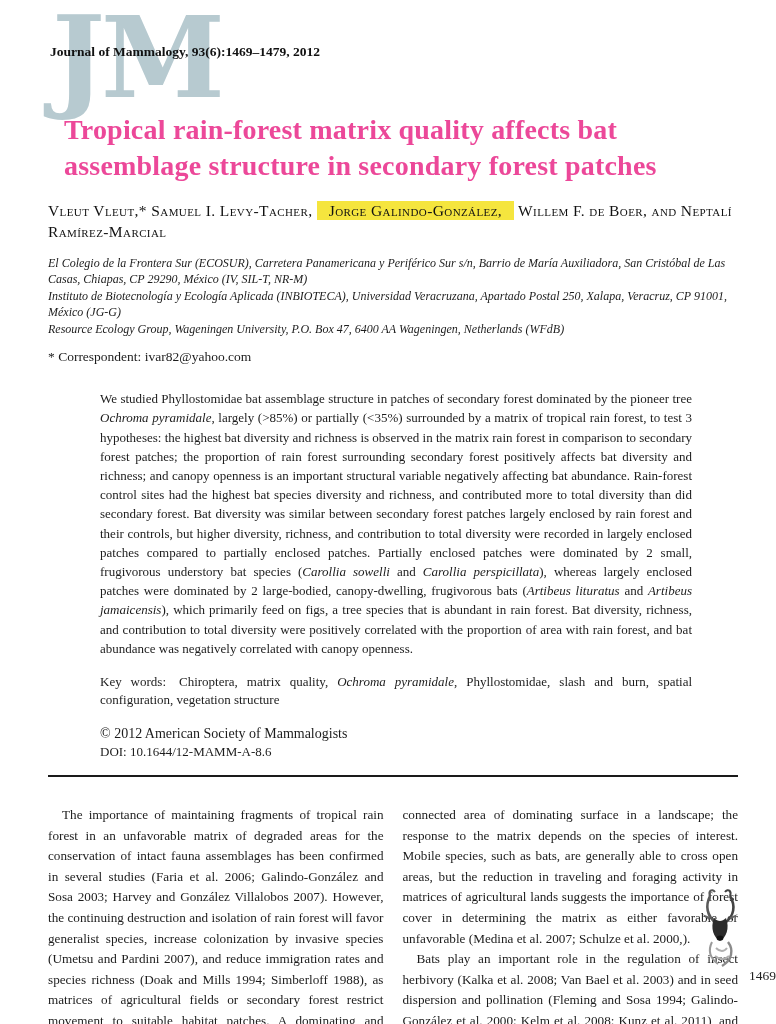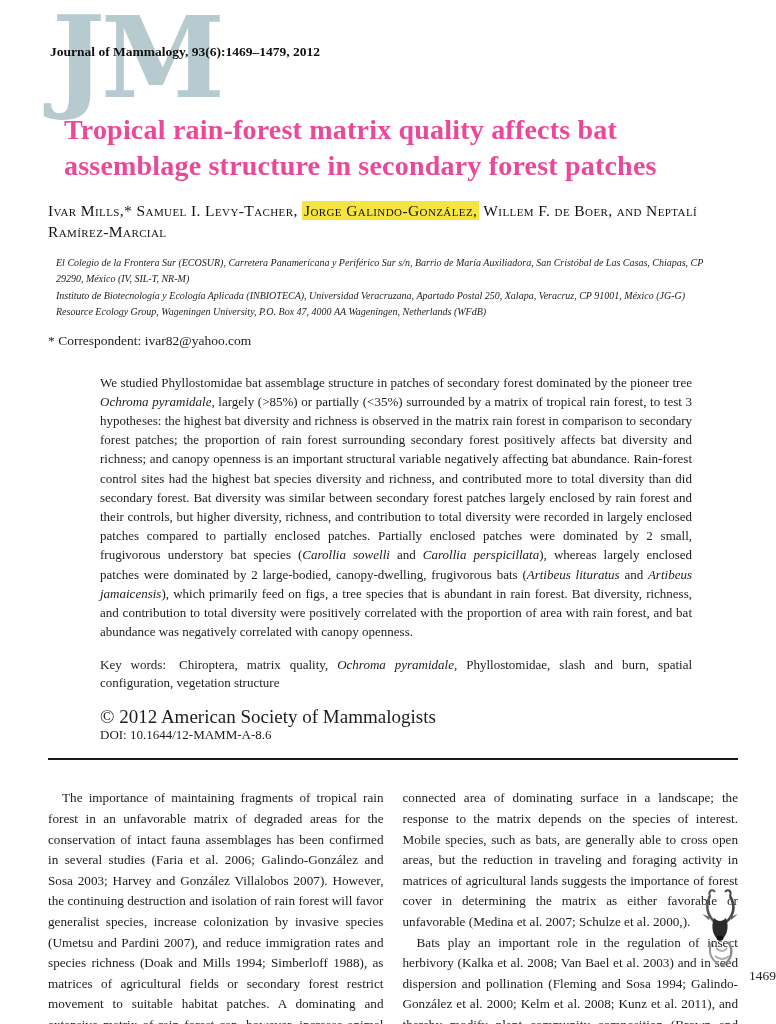--- a/index.html
+++ b/index.html
@@ -29,33 +29,33 @@
   
   .content{position:absolute;top:112px;left:48px;width:690px;}
   .title{
     font-size:28px;font-weight:bold;line-height:1.3;
     color:#ec4899;margin:0 0 16px 16px;letter-spacing:0.2px;
   }
   .authors{
     font-size:15.5px;font-variant:small-caps;letter-spacing:0.4px;
     line-height:1.35;margin:0 0 12px 0;color:#111;
   }
-  .authors .hl{background:var(--hl-color,#f5e53e);padding:1px 2px;}
-  .affiliations{font-size:10px;font-style:italic;line-height:16.5px;margin:8px;}
+  .authors .hl{background:var(--hl-color,#f5e53e);padding:1px 12px;}
+  .affiliations{font-size:12px;font-style:italic;line-height:16.5px;margin:0;}
   .affiliations div{margin:0;}
   .correspondent{font-size:13.5px;margin:12px 0 0 0;}
   .abstract-block{margin:24px 0 12px 52px;width:592px;}
   .abstract{
     font-size:13px;line-height:19.2px;text-align:justify;margin:0;
   }
   .abstract .it, .keywords .it{font-style:italic;}
   .keywords{
     font-size:13px;line-height:18px;text-align:justify;margin:15px 0 0 0;
   }
-  .copyright{font-size:19px;margin:16px 0 0 0;line-height:18px;}
+  .copyright{font-size:14px;margin:16px 0 0 0;line-height:18px;}
   .doi{font-size:13px;margin:0;line-height:18px;}
   .rule{
     border:none;border-top:2.6px solid #1a1a1a;
     margin:14px 0 0 0;width:690px;
   }
   
   .body-columns{
     margin-top:28px;height:274px;
     column-count:2;column-gap:19px;column-fill:auto;
     font-size:13.2px;line-height:20.6px;text-align:justify;
@@ -80,26 +80,26 @@
 
 <div class="page">
 
   <div class="jm-logo">JM</div>
   <div class="citation">Journal of Mammalogy, 93(6):1469–1479, 2012</div>
 
   <div class="content">
 
     <h1 class="title">Tropical rain-forest matrix quality affects bat assemblage structure in secondary forest patches</h1>
 
-    <div class="authors"><span>Ivar Mills,* Samuel I. Levy-Tacher, </span><span class="hl">Jorge Galindo-González,</span><span> Willem F. de Boer, and Neptalí Ramírez-Marcial</span></div>
+    <div class="authors"><span>Vleut Vleut,* Samuel I. Levy-Tacher, </span><span class="hl">Jorge Galindo-González,</span><span> Willem F. de Boer, and Neptalí Ramírez-Marcial</span></div>
 
     <div class="affiliations">
       <div>El Colegio de la Frontera Sur (ECOSUR), Carretera Panamericana y Periférico Sur s/n, Barrio de María Auxiliadora, San Cristóbal de Las Casas, Chiapas, CP 29290, México (IV, SIL-T, NR-M)</div>
       <div>Instituto de Biotecnología y Ecología Aplicada (INBIOTECA), Universidad Veracruzana, Apartado Postal 250, Xalapa, Veracruz, CP 91001, México (JG-G)</div>
-      <div>Resource Ecology Group, Wageningen University, P.O. Box 47, 4000 AA Wageningen, Netherlands (WFdB)</div>
+      <div>Resource Ecology Group, Wageningen University, P.O. Box 47, 6400 AA Wageningen, Netherlands (WFdB)</div>
     </div>
 
     <div class="correspondent">* Correspondent: ivar82@yahoo.com</div>
 
     <div class="abstract-block">
       <p class="abstract"><span>We studied Phyllostomidae bat assemblage structure in patches of secondary forest dominated by the pioneer tree </span><span class="it">Ochroma pyramidale</span><span>, largely (&gt;85%) or partially (&lt;35%) surrounded by a matrix of tropical rain forest, to test 3 hypotheses: the highest bat diversity and richness is observed in the matrix rain forest in comparison to secondary forest patches; the proportion of rain forest surrounding secondary forest positively affects bat diversity and richness; and canopy openness is an important structural variable negatively affecting bat abundance. Rain-forest control sites had the highest bat species diversity and richness, and contributed more to total diversity than did secondary forest. Bat diversity was similar between secondary forest patches largely enclosed by rain forest and their controls, but higher diversity, richness, and contribution to total diversity were recorded in largely enclosed patches compared to partially enclosed patches. Partially enclosed patches were dominated by 2 small, frugivorous understory bat species (</span><span class="it">Carollia sowelli</span><span> and </span><span class="it">Carollia perspicillata</span><span>), whereas largely enclosed patches were dominated by 2 large-bodied, canopy-dwelling, frugivorous bats (</span><span class="it">Artibeus lituratus</span><span> and </span><span class="it">Artibeus jamaicensis</span><span>), which primarily feed on figs, a tree species that is abundant in rain forest. Bat diversity, richness, and contribution to total diversity were positively correlated with the proportion of area with rain forest, and bat abundance was negatively correlated with canopy openness.</span></p>
       <p class="keywords"><span>Key words:  Chiroptera, matrix quality, </span><span class="it">Ochroma pyramidale</span><span>, Phyllostomidae, slash and burn, spatial configuration, vegetation structure</span></p>
       <p class="copyright">© 2012 American Society of Mammalogists</p>
       <p class="doi">DOI: 10.1644/12-MAMM-A-8.6</p>
     </div>

